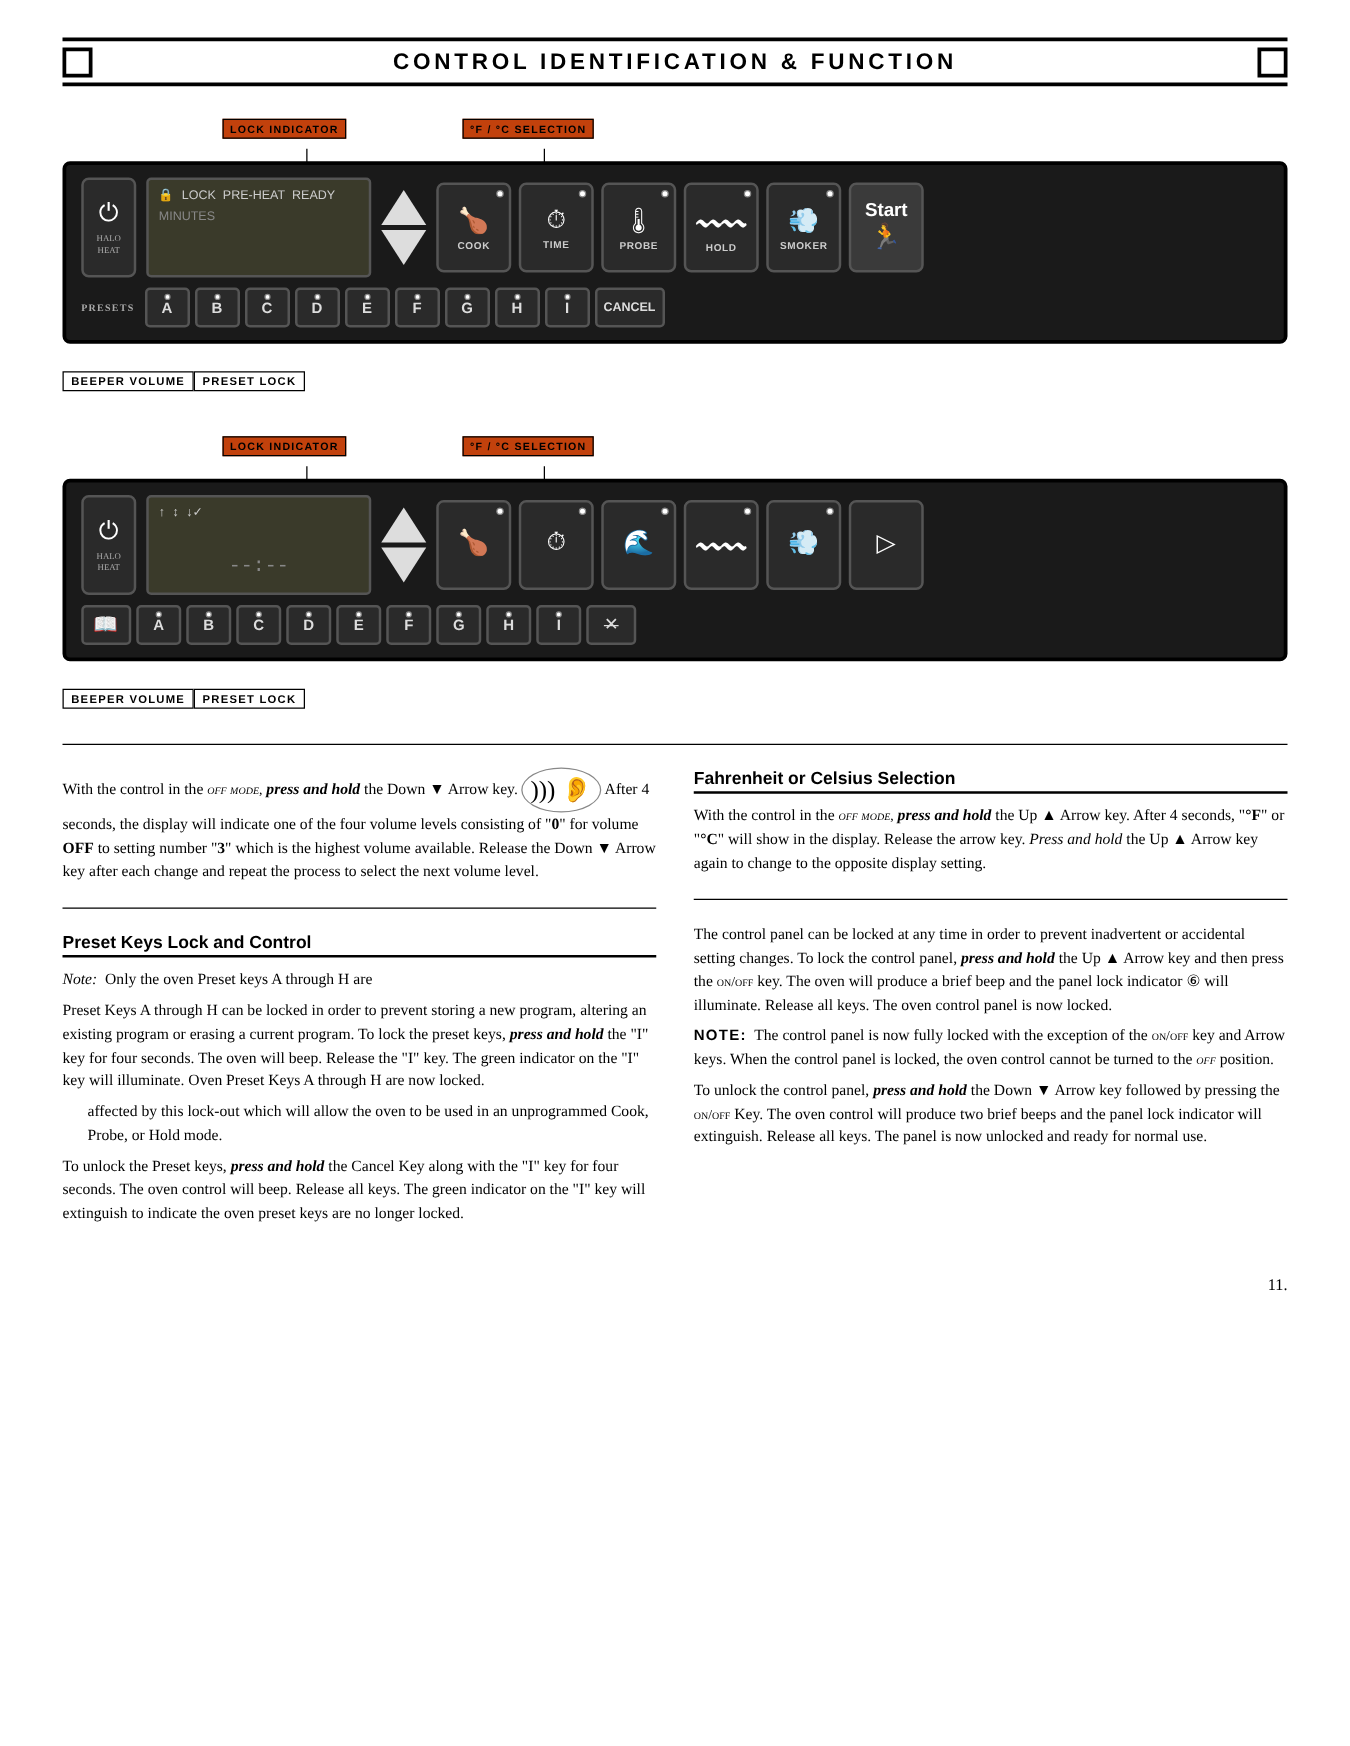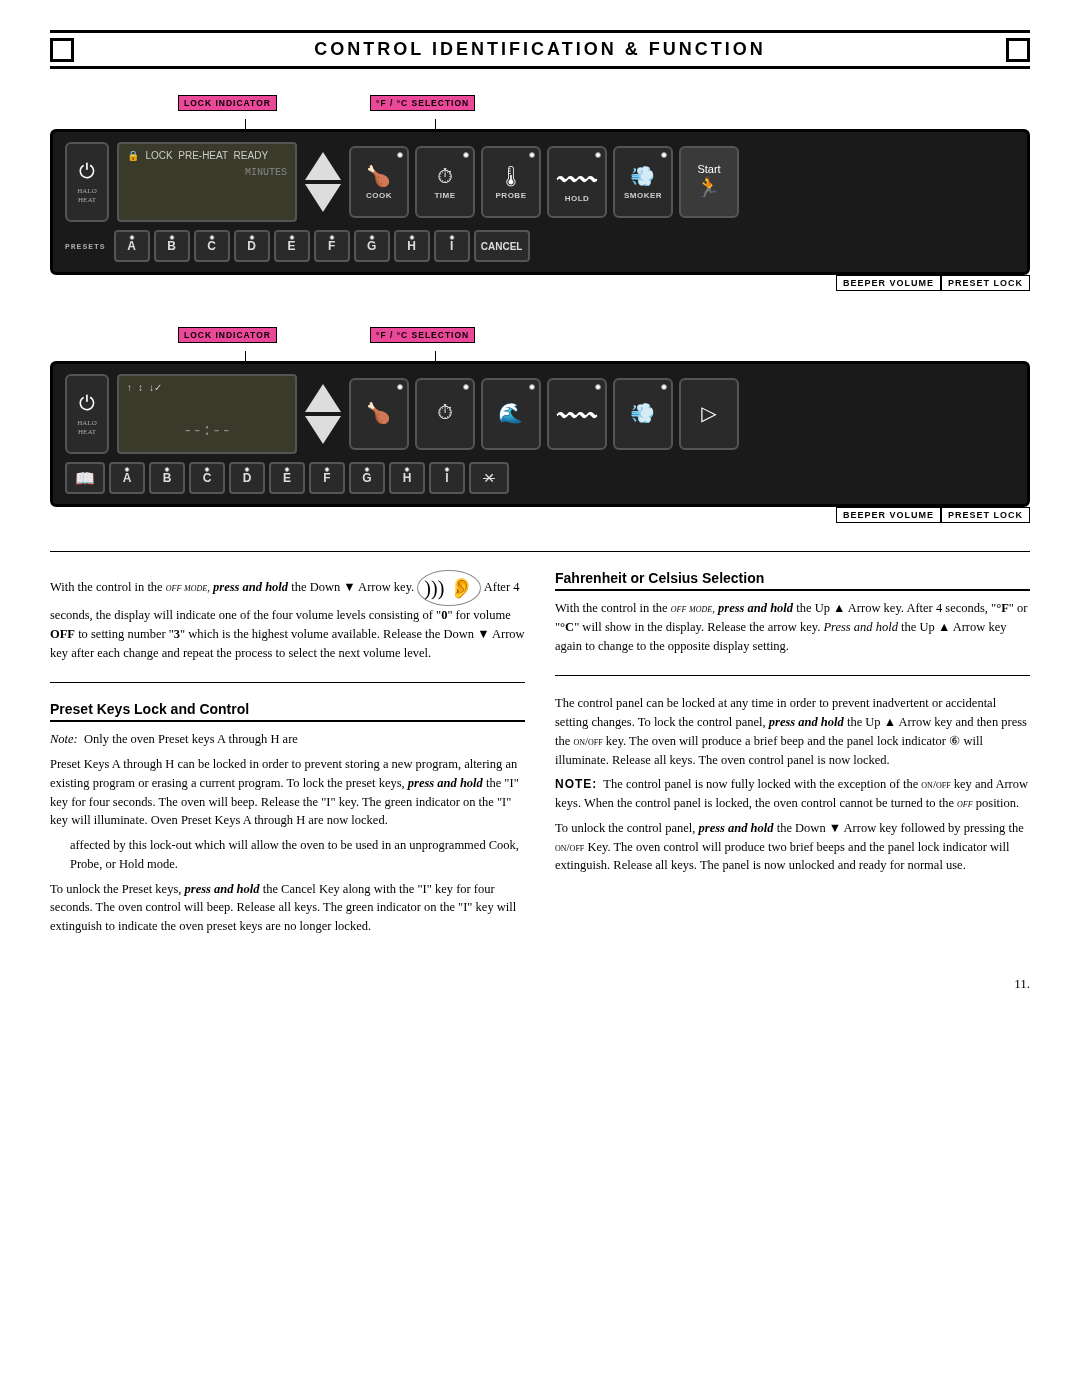--- a/index.html
+++ b/index.html
@@ -92,22 +92,21 @@
       display: flex;
       align-items: center;
       gap: 6px;
       color: #ccc;
       font-size: 10px;
       font-family: Arial, sans-serif;
     }
     .display-minutes {
       color: #888;
       font-size: 10px;
-      font-family: Liberation Mono, monospace;
-      text-align: right;
+      font-family: Liberation Sans, sans-serif;
     }
 
     .panel-arrows {
       display: flex;
       flex-direction: column;
       align-items: center;
       gap: 4px;
       flex-shrink: 0;
     }
     .arrow-up, .arrow-down {
@@ -163,36 +162,36 @@
       background: #fff;
       border-radius: 50%;
       position: absolute;
       top: 4px; right: 4px;
       border: 1px solid #888;
     }
     .start-btn {
       background: #3a3a3a;
     }
     .start-btn .start-label-top {
-      font-size: 11px;
-      font-weight: normal;
+      font-size: 15px;
+      font-weight: bold;
       color: #fff;
       font-family: Arial, sans-serif;
     }
 
     .panel-bottom-row {
       display: flex;
       align-items: center;
       gap: 4px;
       margin-top: 4px;
     }
     .preset-label {
       color: #aaa;
       font-size: 8px;
-      font-family: Liberation Mono, monospace;
+      font-family: Liberation Serif, serif;
       font-weight: bold;
       letter-spacing: 1px;
       margin-right: 4px;
       flex-shrink: 0;
     }
     .preset-key {
       background: #2a2a2a;
       border: 2px solid #555;
       border-radius: 4px;
       width: 36px; height: 32px;
@@ -246,22 +245,22 @@
       display: flex;
       align-items: center;
       justify-content: center;
       color: #ddd;
       font-size: 14px;
       text-decoration: line-through;
     }
 
     .panel-bottom-labels {
       display: flex;
-      justify-content: flex-end;
-      margin-top: 0;
+      justify-content: flex-start;
+      margin-top: 22px;
     }
     .bottom-lbl {
       font-family: Arial, Helvetica, sans-serif;
       font-size: 9px;
       font-weight: bold;
       letter-spacing: 1px;
       border: 1px solid #000;
       padding: 2px 6px;
       background: #fff;
     }
@@ -272,21 +271,21 @@
       margin-bottom: 28px;
     }
     .floating-label {
       position: absolute;
       font-family: Arial, Helvetica, sans-serif;
       font-size: 8.5px;
       font-weight: bold;
       letter-spacing: 1px;
       border: 1px solid #000;
       padding: 2px 5px;
-      background: #ec4899;
+      background: #c2410c;
       white-space: nowrap;
     }
     .content-col {}
 
     .section-title {
       font-family: Arial, Helvetica, sans-serif;
       font-size: 14px;
       font-weight: bold;
       border-bottom: 2px solid #000;
       padding-bottom: 3px;

